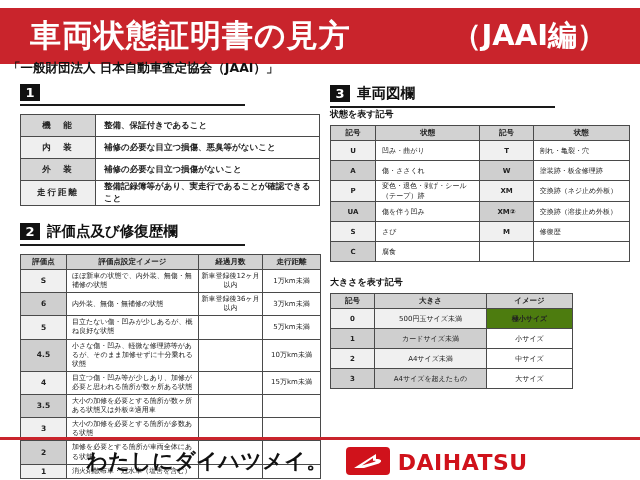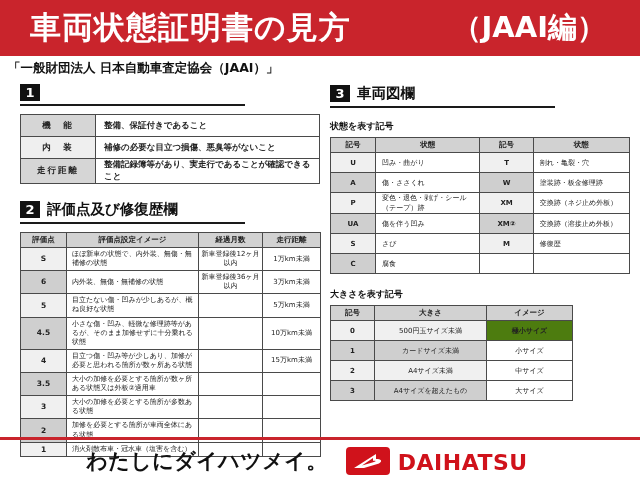--- a/index.html
+++ b/index.html
@@ -5,21 +5,21 @@
   * { margin:0; padding:0; box-sizing:border-box; }
   html,body { width:640px; height:480px; }
   body {
     position:relative; overflow:hidden; background:#ffffff;
     font-family:"DejaVu Sans","Liberation Sans",sans-serif;
     color:#1c1c1c;
   }
 
   
   .topbar {
-    position:absolute; left:0; top:0; width:640px; height:56px;
+    position:absolute; left:0; top:8px; width:640px; height:56px;
     background:#c9242c; display:flex; align-items:center;
     padding:0 34px 0 30px; justify-content:space-between;
   }
   .topbar .t1 { color:#fff; font-size:31px; font-weight:bold; letter-spacing:1px; }
   .topbar .t2 { color:#fff; font-size:29px; font-weight:bold; }
   .assoc {
     position:absolute; left:8px; top:60px; font-size:12.5px; font-weight:bold; color:#111;
   }
 
   
@@ -56,21 +56,21 @@
   .t2tbl { margin-top:8px; }
   .t2tbl th { height:15px; font-size:7.5px; background:#d2d2d2; font-weight:bold; }
   .t2tbl td { font-size:7px; line-height:1.3; padding:2px 0; }
   .t2tbl td.sc { text-align:center; font-weight:bold; font-size:7.5px; }
   .t2tbl td.ds { padding-left:5px; padding-right:3px; }
   .t2tbl td.mo, .t2tbl td.km { text-align:center; }
   .t2tbl tbody tr:nth-child(even) .sc { background:#cfcfcf; }
   .t2tbl tbody tr:nth-child(odd)  .sc { background:#f0f0f0; }
 
   
-  .cap { margin-top:12px; font-size:9px; font-weight:bold; color:#111; }
+  .cap { margin-top:0; font-size:9px; font-weight:bold; color:#111; }
   .t3tbl { margin-top:4px; }
   .t3tbl th { height:15px; font-size:7.5px; background:#d2d2d2; font-weight:bold; }
   .t3tbl td { height:20px; font-size:7px; }
   .t3tbl td.sym { text-align:center; font-weight:bold; }
   .t3tbl td.des { padding-left:6px; }
   .t3tbl tbody tr:nth-child(even) td.sym { background:#cfcfcf; }
   .t3tbl tbody tr:nth-child(odd)  td.sym { background:#f0f0f0; }
   .t3tbl tbody tr.lastrow td.sym2e { background:#fff; }
   .t4wrap { width:242px; }
 
@@ -105,20 +105,24 @@
 
   <table class="t1tbl outer">
     <tbody>
       <tr>
         <td class="lab">機　能</td>
         <td class="dsc">整備、保証付きであること</td>
       </tr>
       <tr>
         <td class="lab">内　装</td>
         <td class="dsc">補修の必要な目立つ損傷、悪臭等がないこと</td>
+      </tr>
+      <tr>
+        <td class="lab">外　装</td>
+        <td class="dsc">補修の必要な目立つ損傷がないこと</td>
       </tr>
       <tr>
         <td class="lab">走行距離</td>
         <td class="dsc">整備記録簿等があり、実走行であることが確認できること</td>
       </tr>
     </tbody>
   </table>
 
   <div class="sec-head sec2">
     <span class="badge">2</span>

